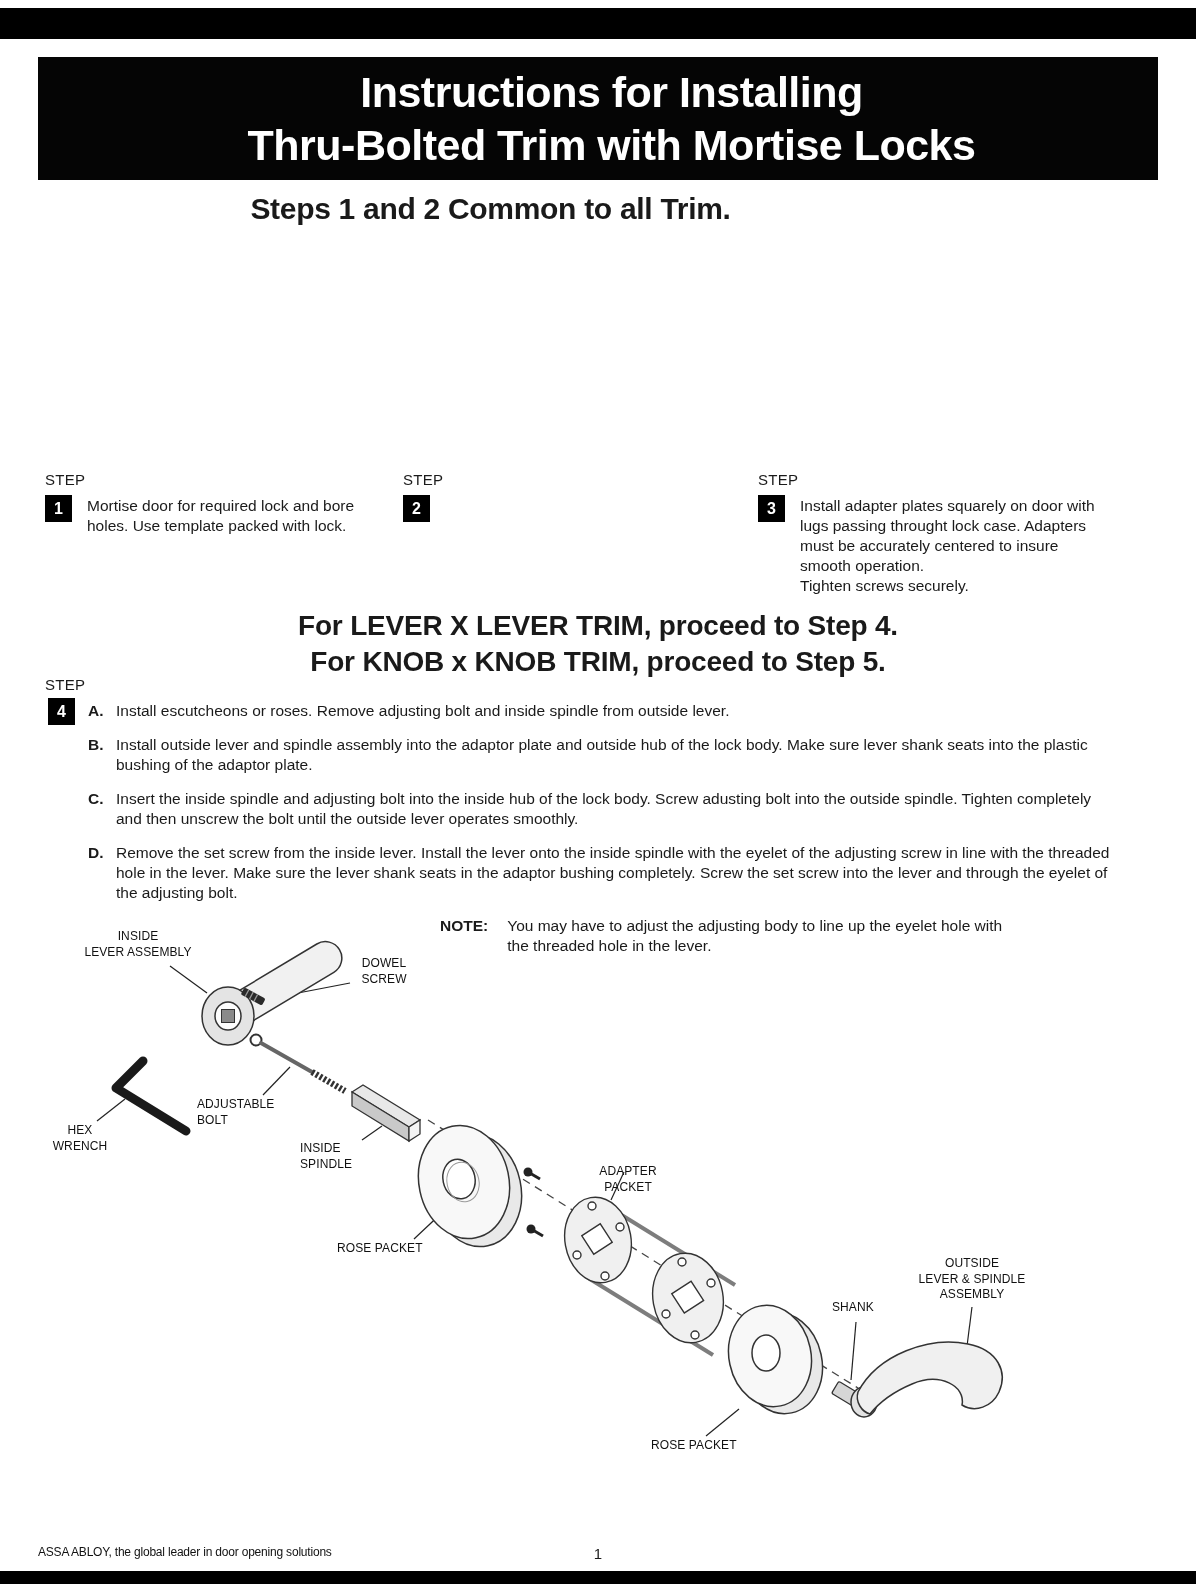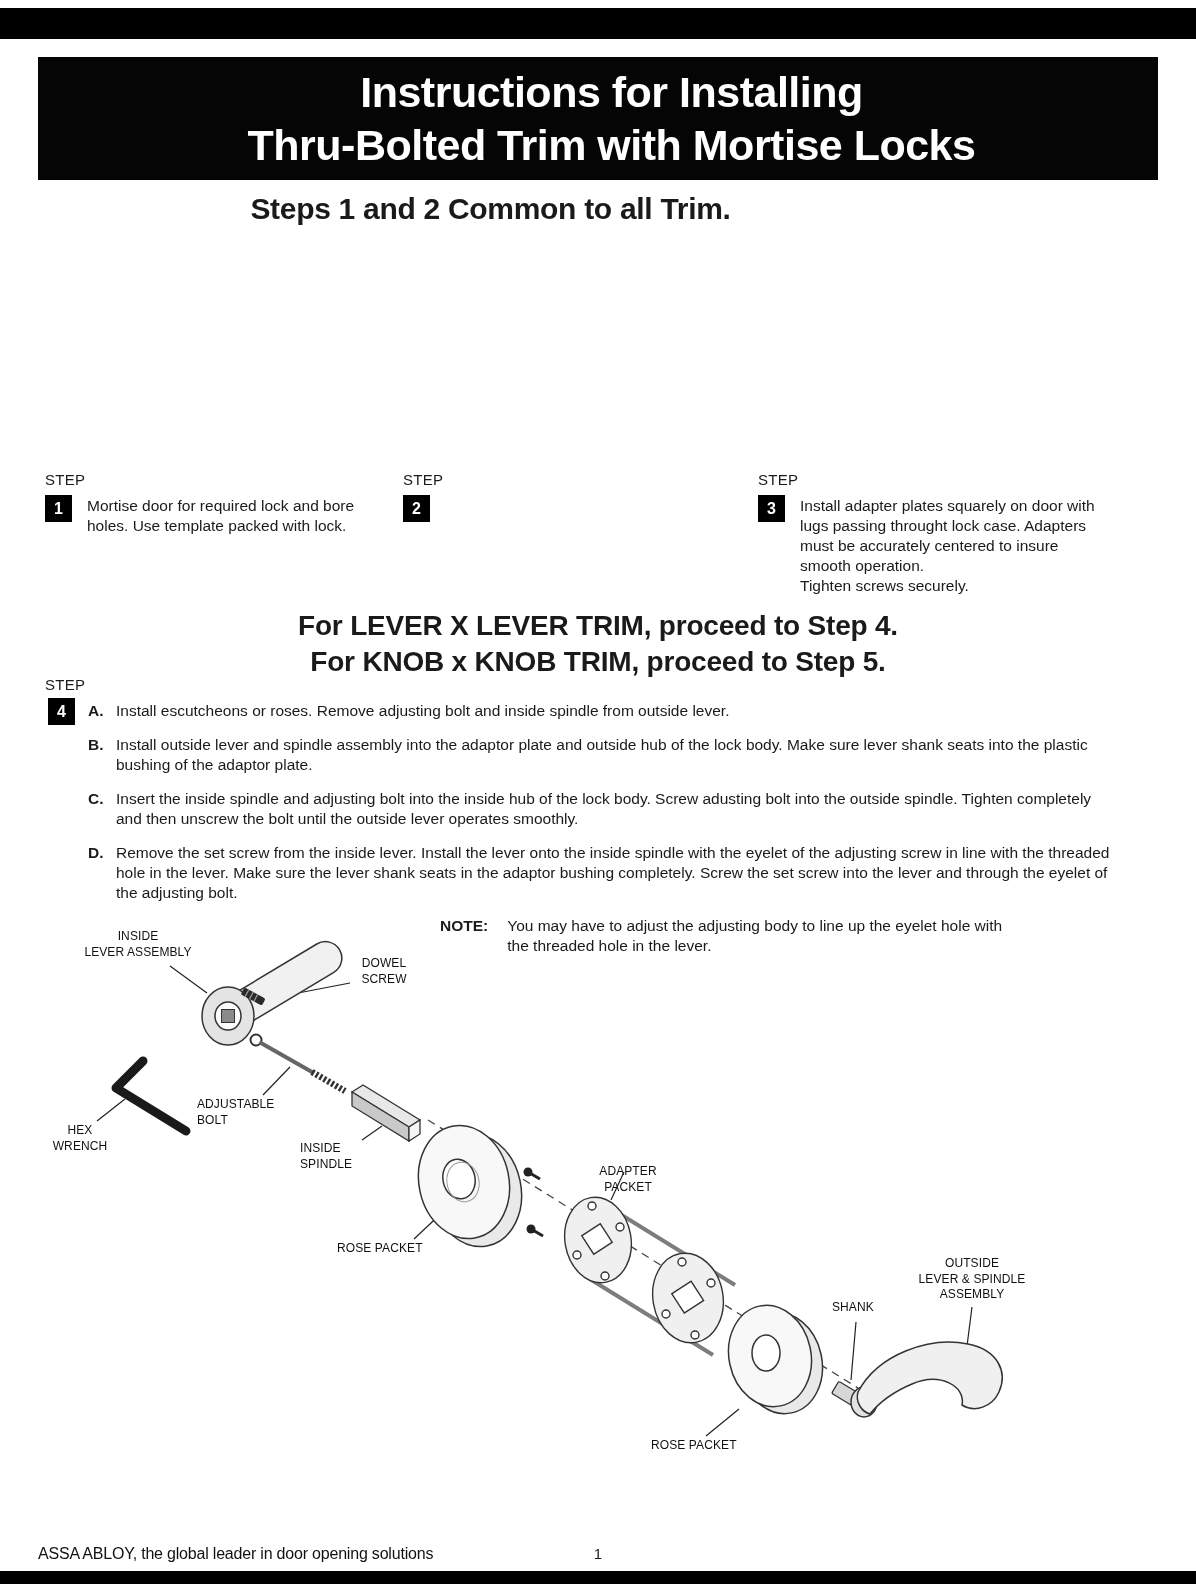--- a/index.html
+++ b/index.html
@@ -51,21 +51,21 @@
   .note { left:440px; top:916px; width:590px; display:flex; }
   .note-label { flex:none; font-weight:bold; font-size:15.5px; line-height:20px; margin-right:19px; }
   .note-text { width:505px; font-size:15.5px; line-height:20px; }
 
   .dlabel {
     position:absolute; font-size:12px; line-height:15.5px; color:#111;
     white-space:pre-line; letter-spacing:0.1px;
   }
   .t-center { text-align:center; }
 
-  .footer-left { left:38px; top:1545px; font-size:16px; color:#111; letter-spacing:-0.2px; }
+  .footer-left { left:38px; top:1545px; font-size:12px; color:#111; letter-spacing:-0.2px; }
   .footer-page { left:0; top:1545px; width:1196px; text-align:center; font-size:15px; }
 </style>
 </head>
 <body>
 
 <div class="abs top-bar"></div>
 <div class="abs bottom-bar"></div>
 
 <div class="abs title-box">
   <div>Instructions for Installing</div>

